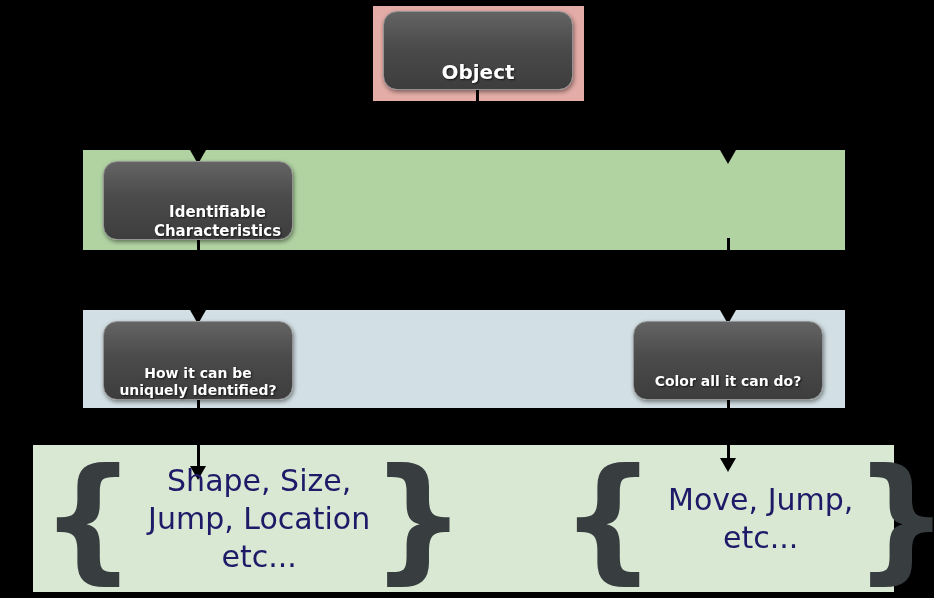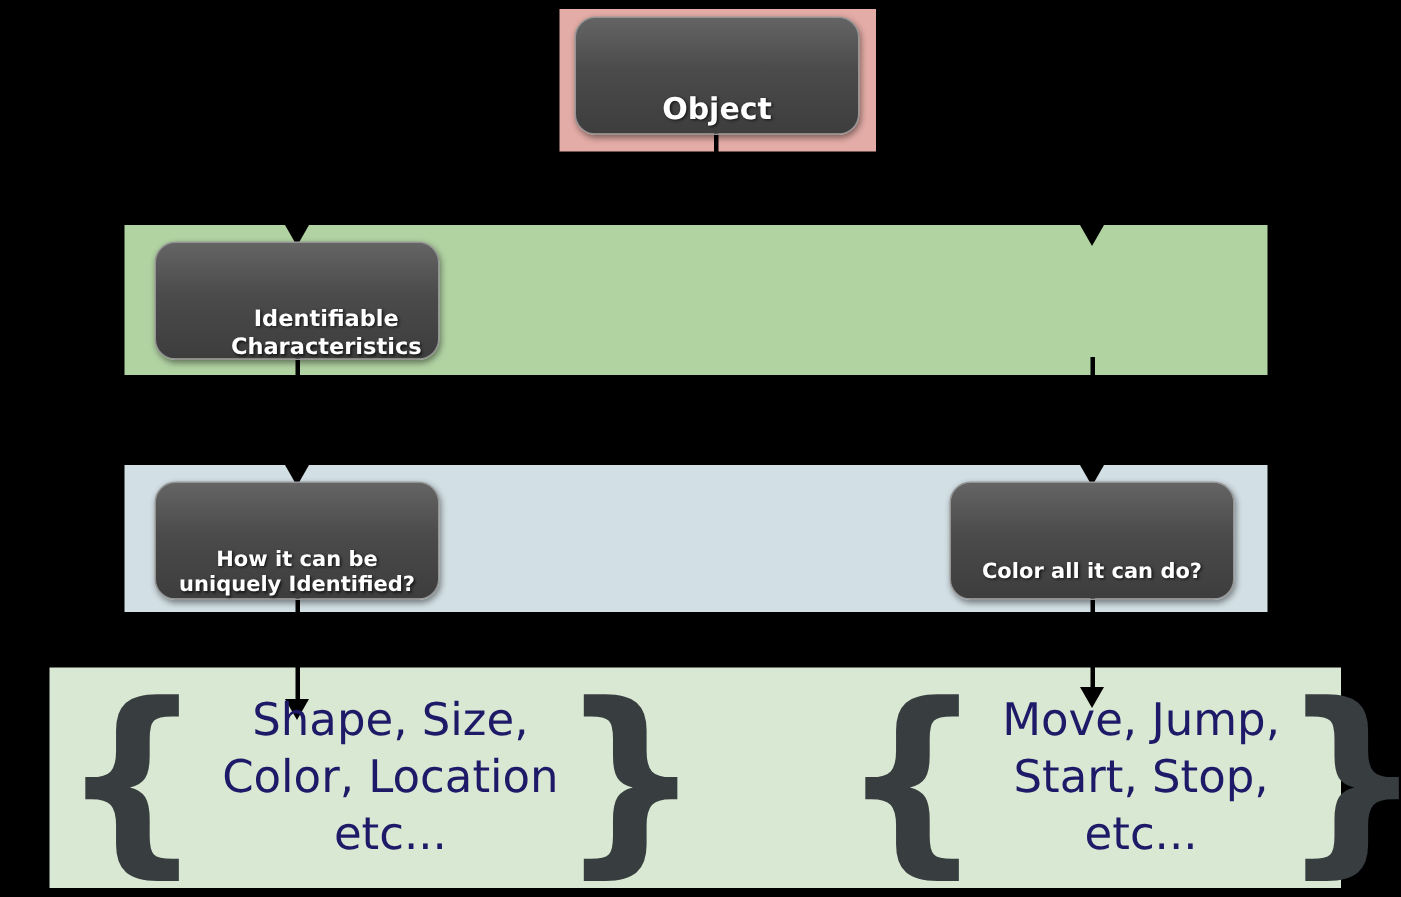--- a/index.html
+++ b/index.html
@@ -84,29 +84,28 @@
     <span class="lbl">How it can be uniquely Identified?</span>
   </div>
   <div class="node what">
     <span class="lbl">Color all it can do?</span>
   </div>
 
   <div class="brace-group left">
     <span class="brace">{</span>
     <div class="values">
       <div>Shape, Size,</div>
-      <div>Color, Location</div>
+      <div>Jump, Location</div>
       <div>etc...</div>
     </div>
     <span class="brace">}</span>
   </div>
 
   <div class="brace-group right">
     <span class="brace">{</span>
     <div class="values">
       <div>Move, Jump,</div>
-      <div>Start, Stop,</div>
       <div>etc...</div>
     </div>
     <span class="brace">}</span>
   </div>
 
 </div>
 
 </body></html>

